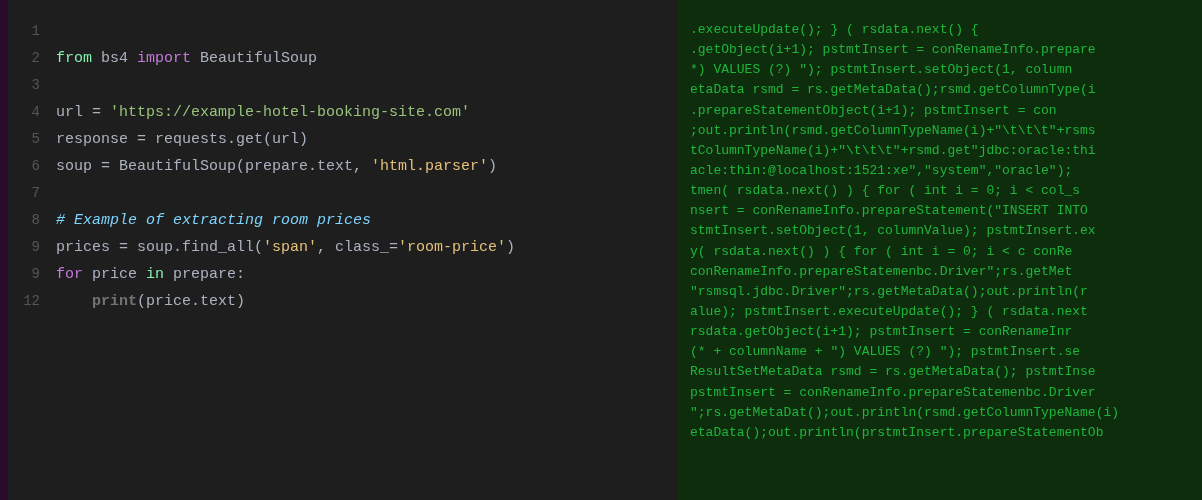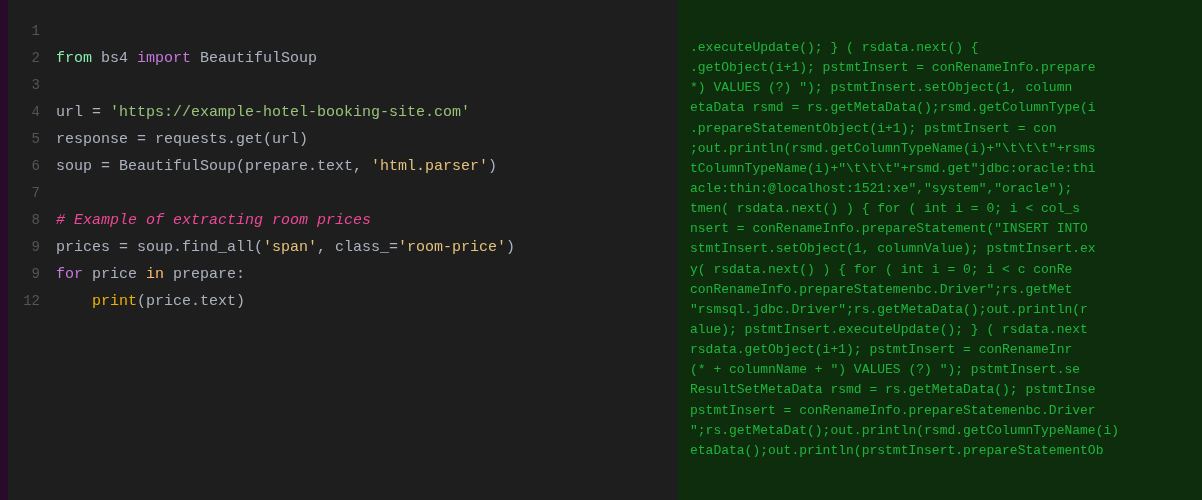--- a/index.html
+++ b/index.html
@@ -51,47 +51,46 @@
 
     .code-text {
       color: #d4d4d4;
       white-space: pre;
     }
 
     
     .kw-import   { color: #c678dd; }
     .kw-from     { color: #86efac; }
     .kw-for      { color: #c678dd; }
-    .kw-in       { color: #fdba74; }
-    .kw-print    { color: #eab308; }
+    .kw-in       { color: #86efac; }
+    .kw-print    { color: #737373; font-weight: bold; }
     .string-green { color: #98c379; }
     .string-orange { color: #e5c07b; font-family: Liberation Mono, monospace; }
-    .comment     { color: #ec4899; font-style: italic; text-align: right; }
+    .comment     { color: #7dd3fc; font-style: italic; text-align: right; }
     .plain       { color: #abb2bf; }
 
     
     .bg-panel {
       flex: 1;
       background: #0d2d0d;
       overflow: hidden;
       position: relative;
     }
 
     .bg-code {
       position: absolute;
       top: 0; left: 0; right: 0; bottom: 0;
-      padding: 4px 12px;
+      padding: 20px 12px;
       font-size: 13px;
       font-family: 'Courier New', Courier, monospace;
       color: #22cc44;
       line-height: 1.55;
       white-space: pre;
       overflow: hidden;
       opacity: 0.85;
-      margin-top: 34px;
     }
   </style>
 </head>
 <body>
 
 <div class="left-bar"></div>
 
 <div class="code-panel" id="code-panel">
     <div class="code-line">
       <span class="line-num">1</span>

